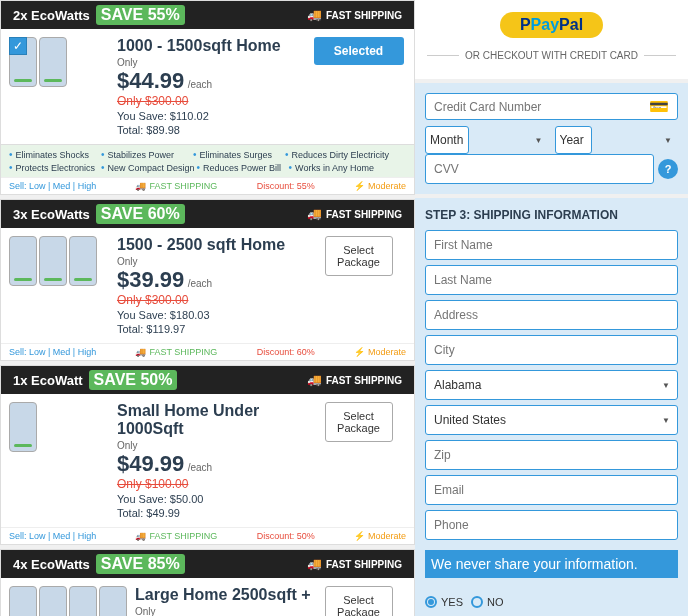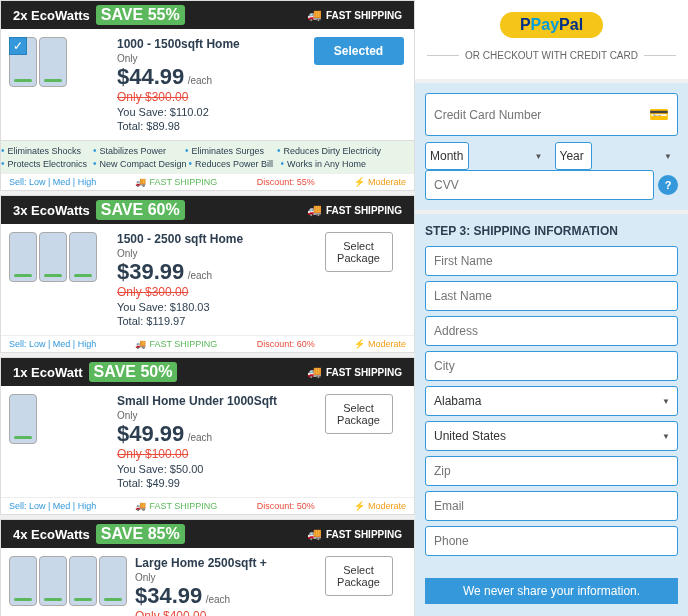--- a/index.html
+++ b/index.html
@@ -15,68 +15,68 @@
     .badge-save { background: #5cb85c; color: #fff; font-size: 16px; padding: 1px 5px; border-radius: 3px; }
     .fast-shipping-badge { display: flex; align-items: center; gap: 4px; font-size: 10px; color: #fff; }
     .fast-shipping-badge .truck-icon { font-size: 12px; }
 
     .package-body { display: flex; padding: 8px; align-items: flex-start; }
     .package-images { display: flex; align-items: center; gap: 2px; min-width: 100px; position: relative; }
     .device-img { width: 28px; height: 50px; background: #c8d8e8; border-radius: 4px; border: 1px solid #aaa; position: relative; }
     .device-img::after { content: ''; position: absolute; bottom: 4px; left: 50%; transform: translateX(-50%); width: 18px; height: 3px; background: #5cb85c; border-radius: 2px; }
 
     .package-info { flex: 1; padding-left: 8px; }
-    .package-title { font-size: 12px; font-weight: bold; color: #2c3e50; margin-bottom: 2px; }
+    .package-title { font-size: 16px; font-weight: bold; color: #2c3e50; margin-bottom: 2px; }
     .price-main { font-size: 22px; font-weight: bold; color: #2c3e50; }
     .price-each { font-size: 10px; color: #666; }
     .price-original { text-decoration: line-through; color: #e74c3c; font-size: 12px; }
     .savings-text { color: #2c3e50; font-size: 11px; margin-top: 2px; }
 
     .package-action { display: flex; flex-direction: column; align-items: center; justify-content: center; min-width: 95px; }
     .selected-btn { background: #3498db; color: #fff; border: none; padding: 7px 14px; font-size: 12px; font-weight: bold; cursor: pointer; border-radius: 3px; width: 90px; }
     .select-btn { background: #fff; color: #333; border: 1px solid #aaa; padding: 7px 10px; font-size: 11px; cursor: pointer; border-radius: 3px; width: 68px; }
 
-    .package-features { background: #e8f4e8; display: flex; flex-wrap: wrap; padding: 4px 0; gap: 2px; border-top: 1px solid #ddd; }
+    .package-features { background: #e8f4e8; display: flex; flex-wrap: wrap; padding: 4px 8px; gap: 2px; border-top: 1px solid #ddd; }
     .feature-item { display: flex; align-items: center; gap: 3px; font-size: 9px; color: #2c3e50; min-width: 90px; }
     .feature-item::before { content: '•'; color: #3498db; font-size: 10px; }
 
     .package-footer { display: flex; justify-content: space-between; padding: 3px 8px; font-size: 9px; background: #fff; border-top: 1px solid #eee; }
     .footer-links { color: #3498db; }
     .discount-text { color: #e74c3c; }
     .moderate-text { color: #f39c12; }
 
     
     .checked-box { width: 18px; height: 18px; background: #3498db; border: 1px solid #2980b9; display: flex; align-items: center; justify-content: center; color: #fff; font-size: 12px; }
 
     
     .right-panel { width: 273px; background: #f0f0f0; padding: 0; }
 
     .paypal-section { background: #fff; padding: 12px; margin-bottom: 4px; text-align: center; }
     .paypal-icon { display: inline-block; background: #f5c518; border-radius: 20px; padding: 4px 20px; margin-bottom: 6px; }
     .or-divider { display: flex; align-items: center; gap: 6px; color: #666; font-size: 10px; margin: 6px 0; }
     .or-divider::before, .or-divider::after { content: ''; flex: 1; height: 1px; background: #ccc; }
 
     .credit-card-section { background: #d9eaf7; padding: 10px; margin-bottom: 4px; }
-    .cc-input { width: 100%; padding: 11px 8px; border: 1px solid #3498db; border-radius: 3px; font-size: 12px; background: #fff; margin-bottom: 6px; color: #999; display: flex; align-items: center; justify-content: space-between; }
+    .cc-input { width: 100%; padding: 3px 8px; border: 1px solid #3498db; border-radius: 3px; font-size: 12px; background: #fff; margin-bottom: 6px; color: #999; display: flex; align-items: center; justify-content: space-between; }
     .cc-input input { border: none; outline: none; background: transparent; width: 100%; font-size: 12px; color: #999; }
     .cc-row { display: flex; gap: 6px; }
     .cc-select { flex: 1; padding: 6px 4px; border: 1px solid #3498db; border-radius: 3px; font-size: 12px; background: #fff; color: #333; appearance: none; -webkit-appearance: none; }
     .select-wrapper { flex: 1; position: relative; }
     .select-wrapper::after { content: '▼'; position: absolute; right: 6px; top: 50%; transform: translateY(-50%); font-size: 8px; color: #555; pointer-events: none; }
     .cvv-row { display: flex; align-items: center; gap: 4px; }
     .cvv-input { flex: 1; padding: 7px 8px; border: 1px solid #3498db; border-radius: 3px; font-size: 12px; background: #fff; color: #999; }
     .cvv-help { width: 20px; height: 20px; background: #3498db; color: #fff; border-radius: 50%; display: flex; align-items: center; justify-content: center; font-size: 11px; font-weight: bold; cursor: pointer; }
 
     .shipping-section { background: #d9eaf7; padding: 10px; }
     .shipping-title { font-size: 12px; font-weight: bold; color: #2c3e50; margin-bottom: 8px; }
     .shipping-input { width: 100%; padding: 7px 8px; border: 1px solid #3498db; border-radius: 3px; font-size: 12px; background: #fff; color: #999; margin-bottom: 5px; }
     .shipping-select-wrapper { position: relative; margin-bottom: 5px; }
     .shipping-select-wrapper::after { content: '▼'; position: absolute; right: 8px; top: 50%; transform: translateY(-50%); font-size: 8px; color: #555; pointer-events: none; }
     .shipping-select { width: 100%; padding: 7px 8px; border: 1px solid #3498db; border-radius: 3px; font-size: 12px; background: #fff; color: #333; appearance: none; -webkit-appearance: none; }
-    .privacy-note { background: #3498db; color: #fff; text-align: center; padding: 6px; font-size: 12px; margin-top: 17px; }
+    .privacy-note { background: #3498db; color: #fff; padding: 6px; font-size: 14px; margin-top: 5px; }
 
     .billing-section { background: #d9eaf7; padding: 8px 10px; }
     .billing-row { display: flex; align-items: center; gap: 8px; font-size: 11px; color: #333; }
     .radio-group { display: flex; align-items: center; gap: 4px; }
     .radio-dot { width: 12px; height: 12px; border-radius: 50%; border: 2px solid #3498db; display: flex; align-items: center; justify-content: center; }
     .radio-dot.selected::after { content: ''; width: 6px; height: 6px; background: #3498db; border-radius: 50%; }
   </style>
 </head>
 <body>
 

